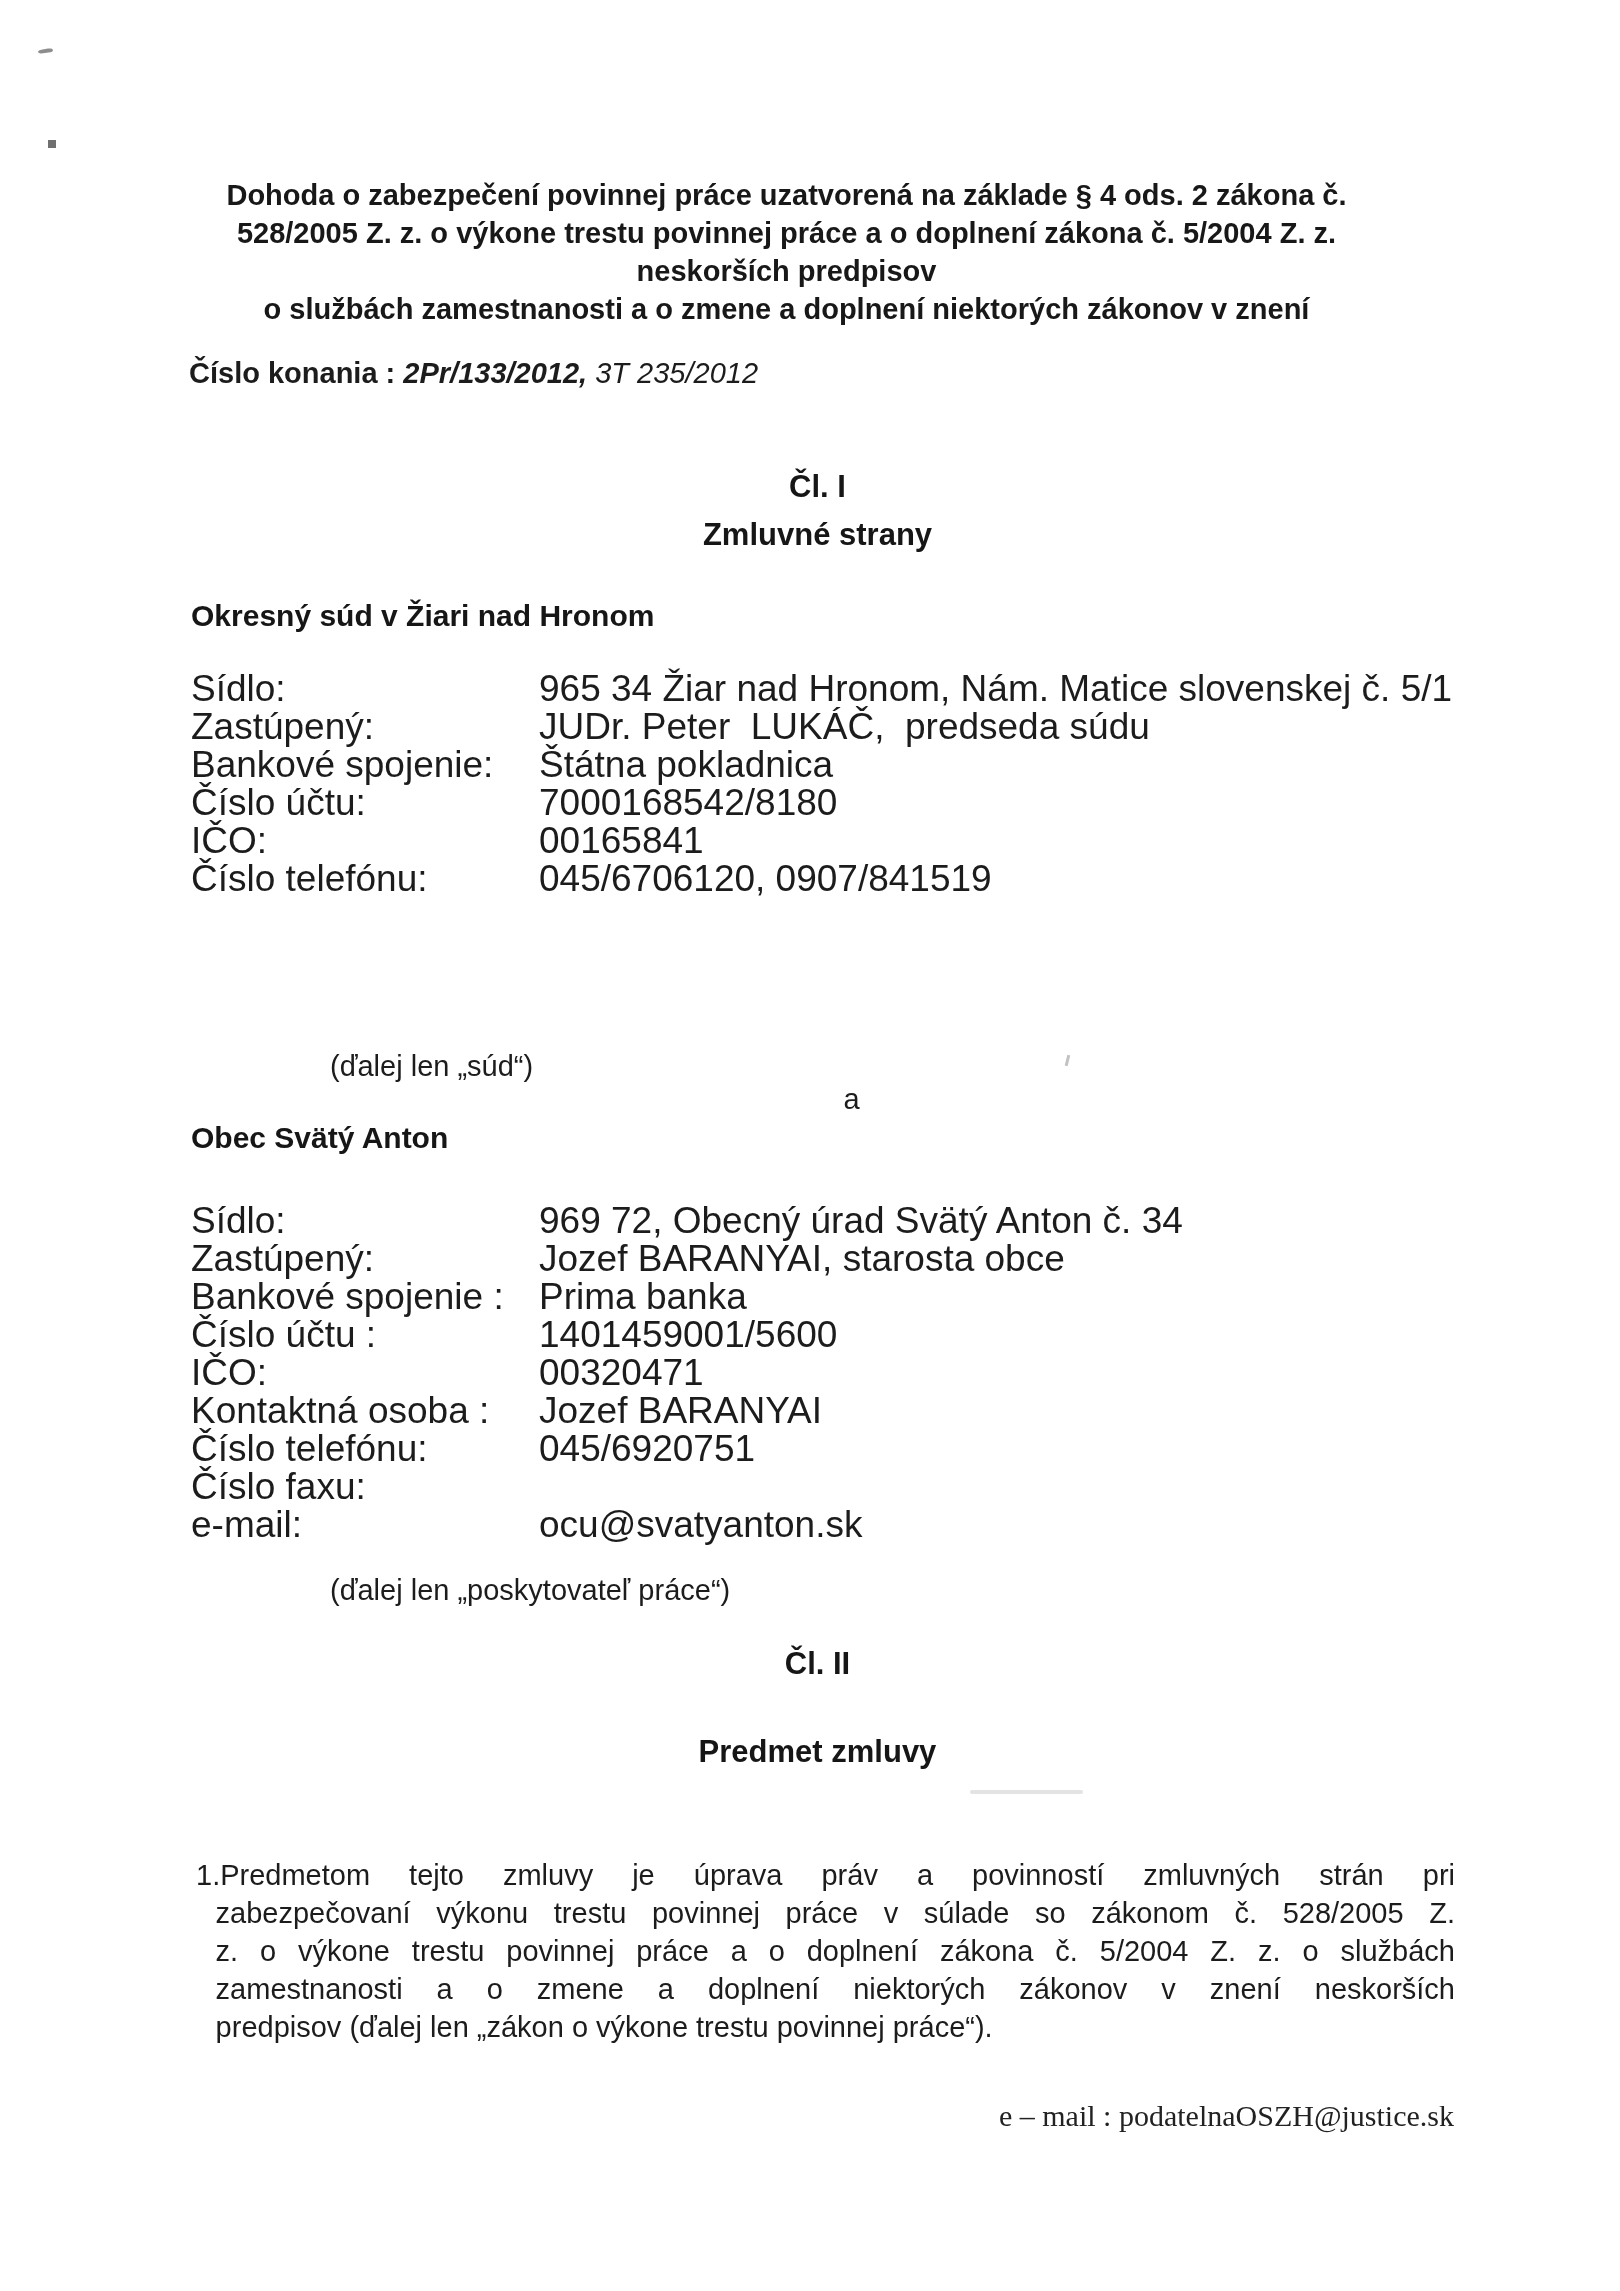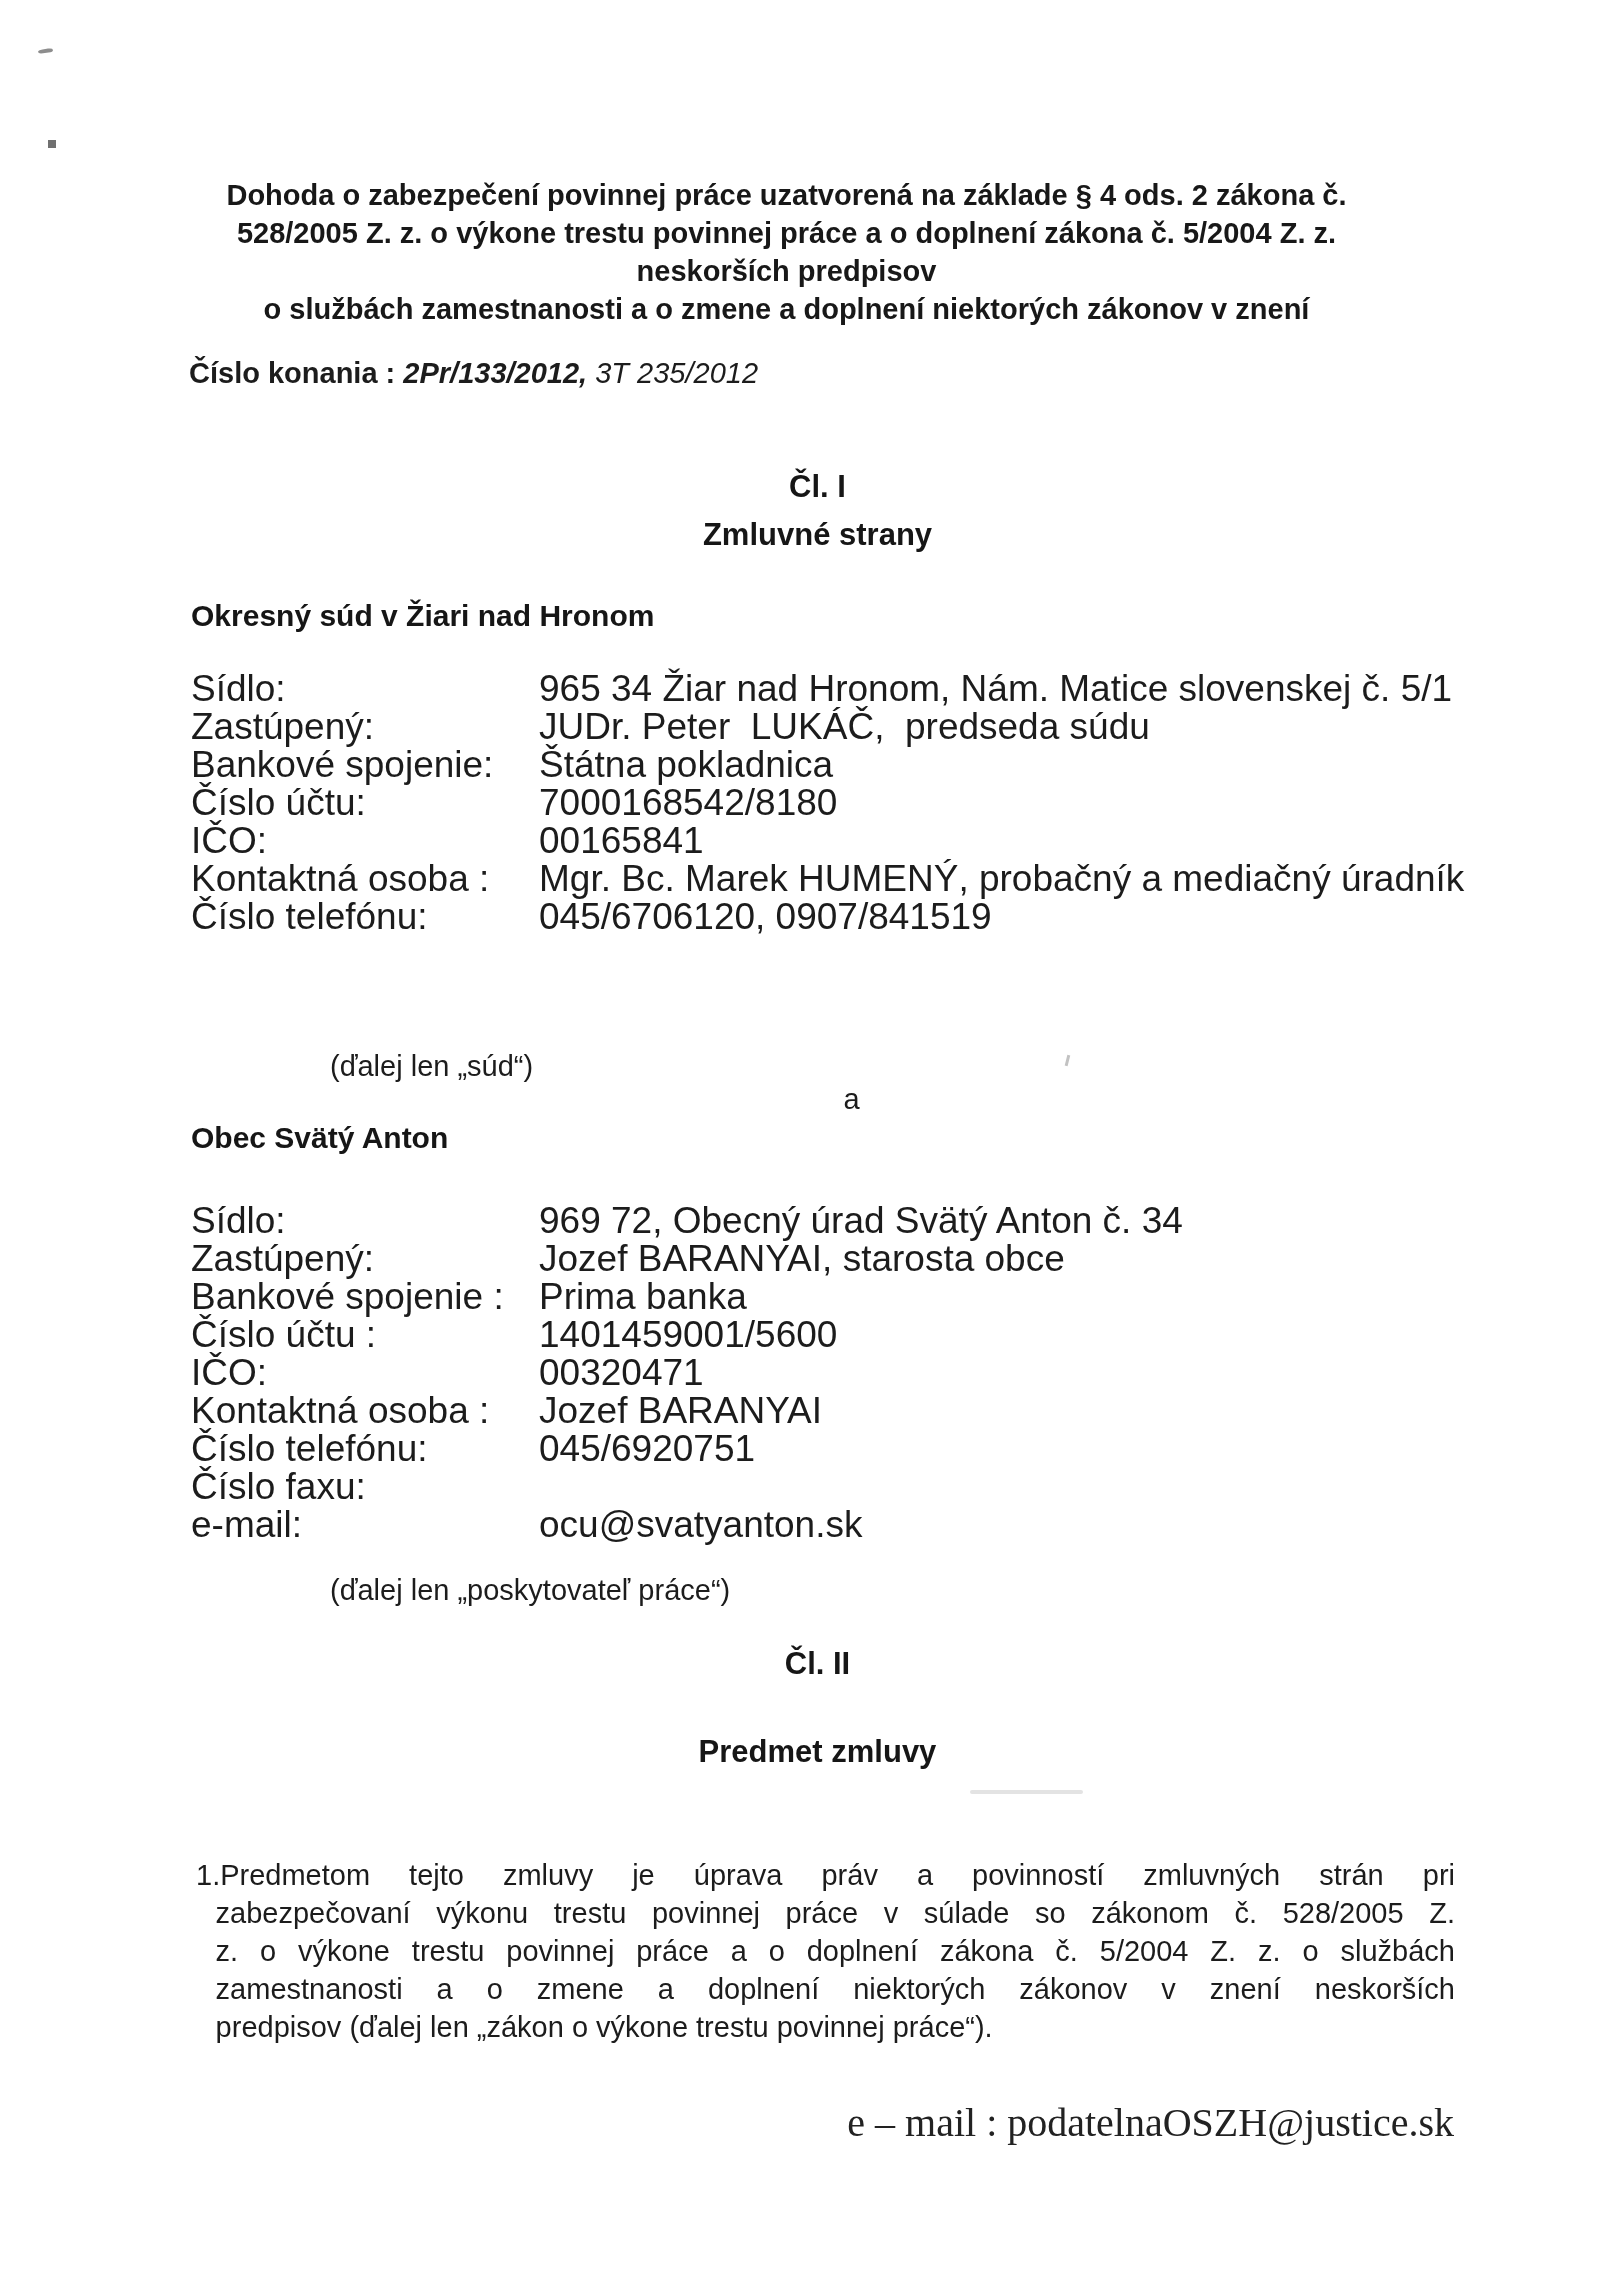--- a/index.html
+++ b/index.html
@@ -57,21 +57,21 @@
   .conjunction{left:191px;top:1083px;width:1321px;text-align:center;font-size:29px;}
 
   .clause{left:196px;top:1856px;width:1259px;font-size:29px;line-height:38px;}
   .clause .jl{text-align:justify;text-align-last:justify;}
   .clause .cont{padding-left:19.6px;}
   .clause .last{text-align:left;}
 
   .footer-line{
     left:196px;top:2099px;width:1258px;text-align:right;
     font-family:"Liberation Serif","DejaVu Serif",serif;
-    font-size:40px;color:#222;
+    font-size:30px;color:#222;
   }
 </style>
 </head>
 <body>
 
 <div class="page">
 
   <div class="abs art-tilde"></div>
   <div class="abs art-dot"></div>
   <div class="abs art-tick"></div>
@@ -90,21 +90,20 @@
   <div class="abs heading h-zmluvne">Zmluvné strany</div>
 
   <div class="abs party-name p1-name">Okresný súd v Žiari nad Hronom</div>
 
   <div class="abs fields f1">
     <div class="row"><span class="lbl">Sídlo:</span><span class="val">965 34 Žiar nad Hronom, Nám. Matice slovenskej č. 5/1</span></div>
     <div class="row"><span class="lbl">Zastúpený:</span><span class="val">JUDr. Peter  LUKÁČ,  predseda súdu</span></div>
     <div class="row"><span class="lbl">Bankové spojenie:</span><span class="val">Štátna pokladnica</span></div>
     <div class="row"><span class="lbl">Číslo účtu:</span><span class="val">7000168542/8180</span></div>
     <div class="row"><span class="lbl">IČO:</span><span class="val">00165841</span></div>
-    <div class="row"><span class="lbl">Kontaktná osoba :</span><span class="val">Mgr. Bc. Marek HUMENÝ, probačný a mediačný úradník</span></div>
     <div class="row"><span class="lbl">Číslo telefónu:</span><span class="val">045/6706120, 0907/841519</span></div>
   </div>
 
   <div class="abs alias alias1">(ďalej len „súd“)</div>
 
   <div class="abs conjunction">a</div>
 
   <div class="abs party-name p2-name">Obec Svätý Anton</div>
 
   <div class="abs fields f2">

